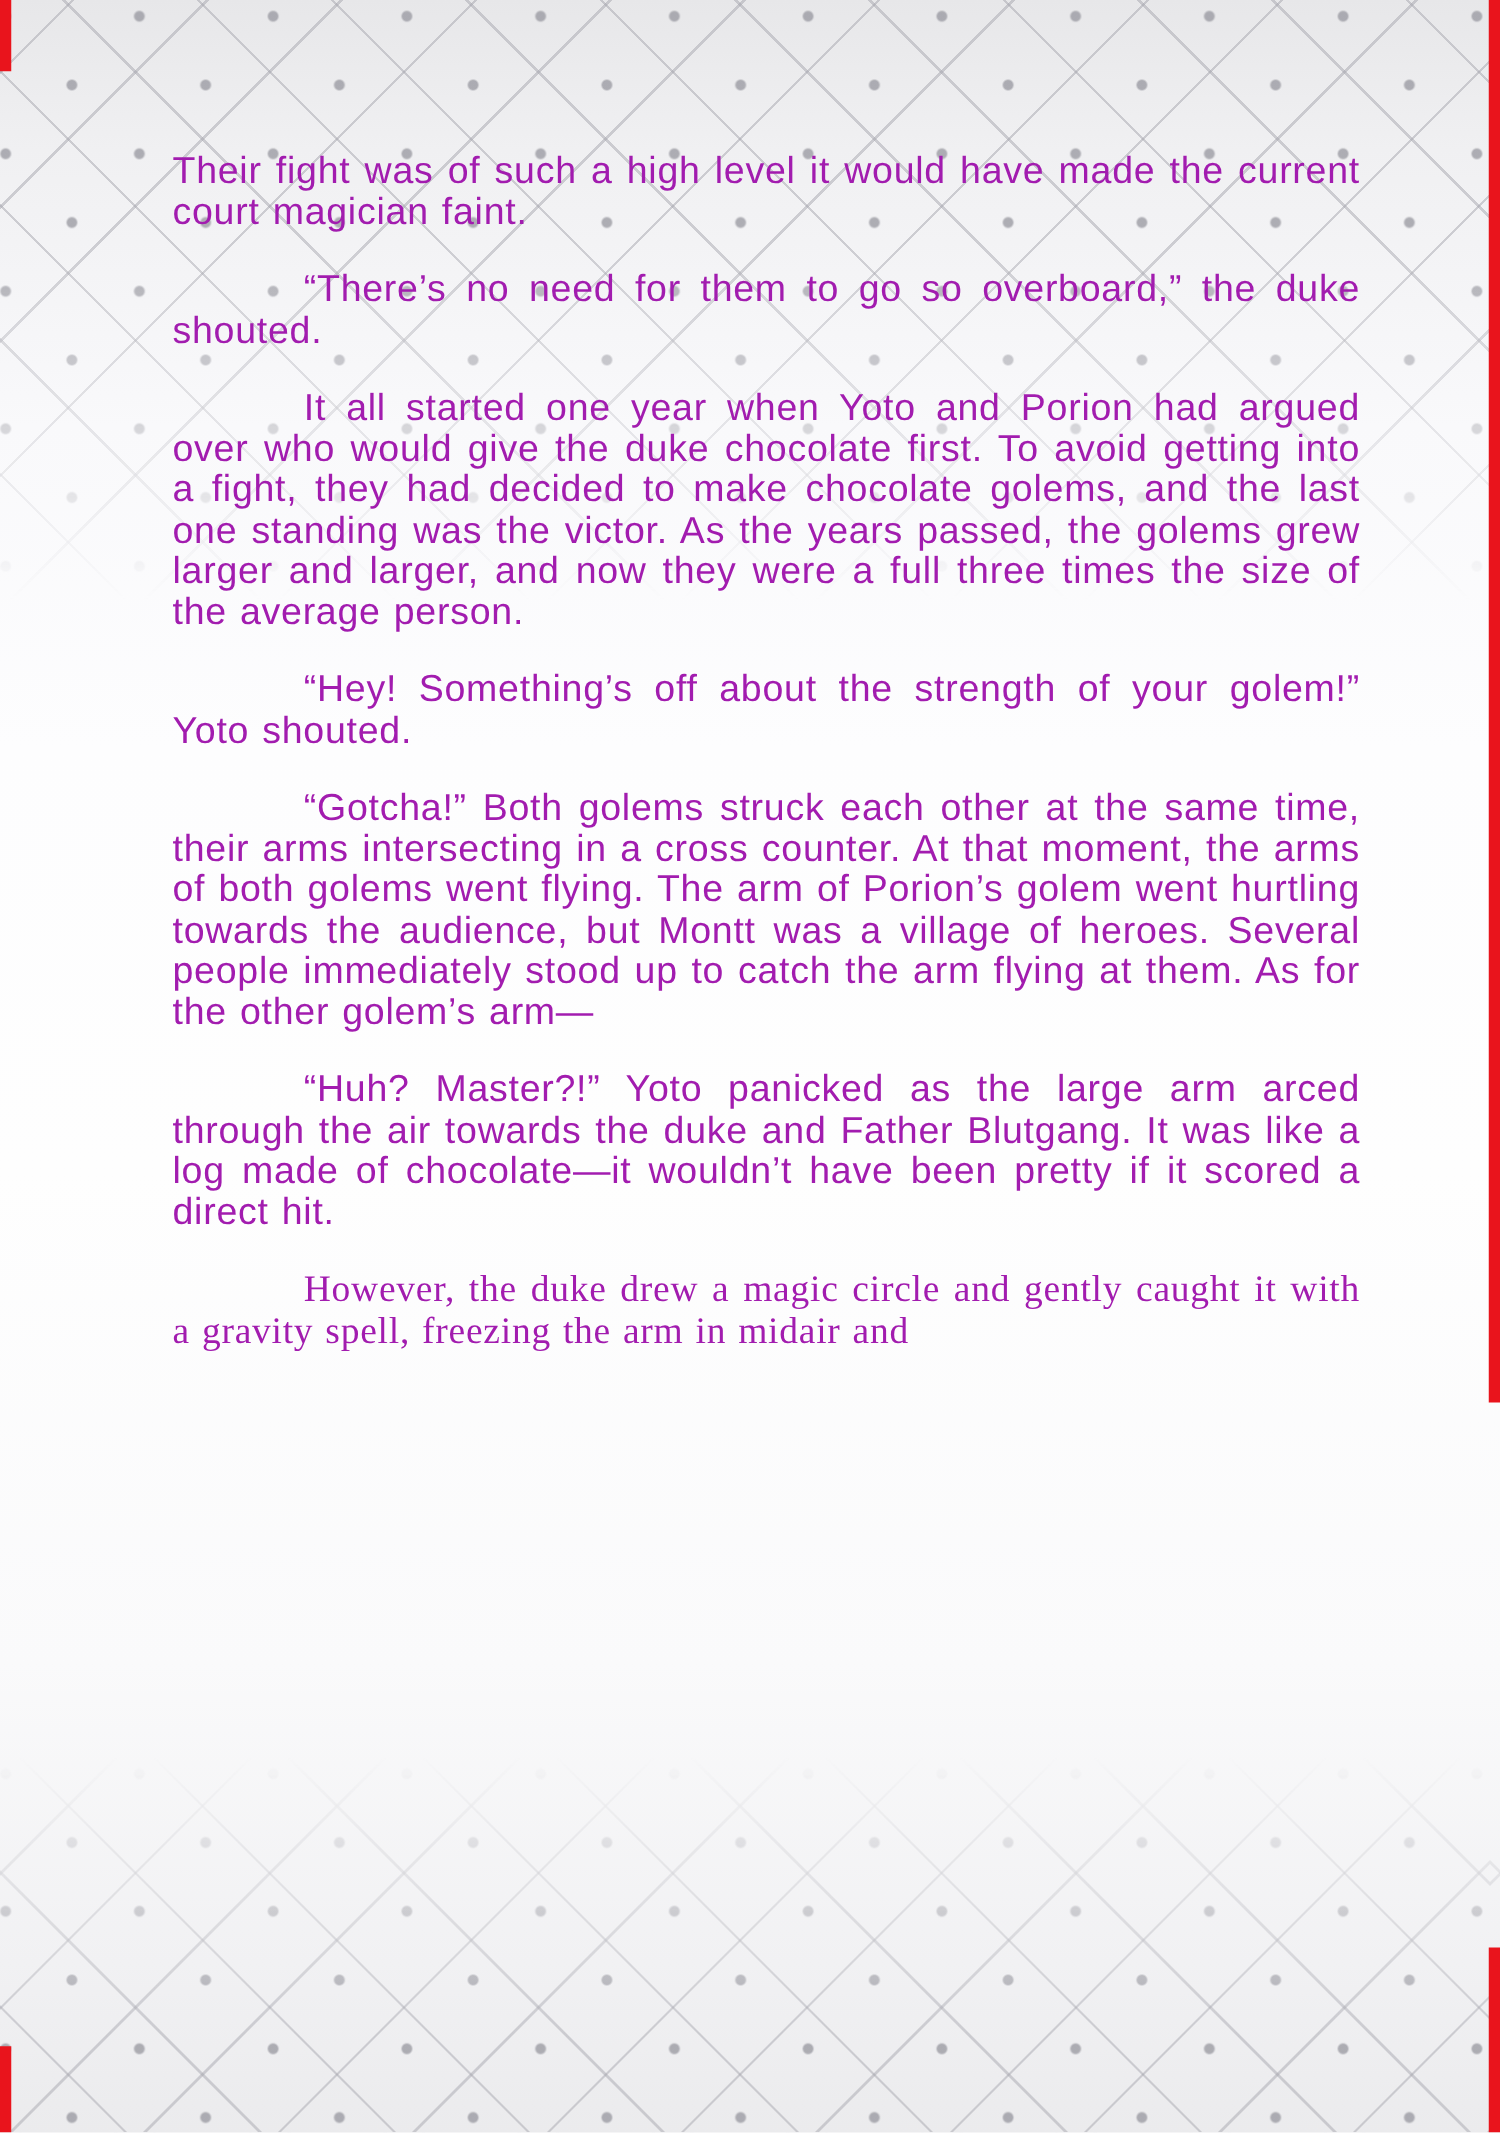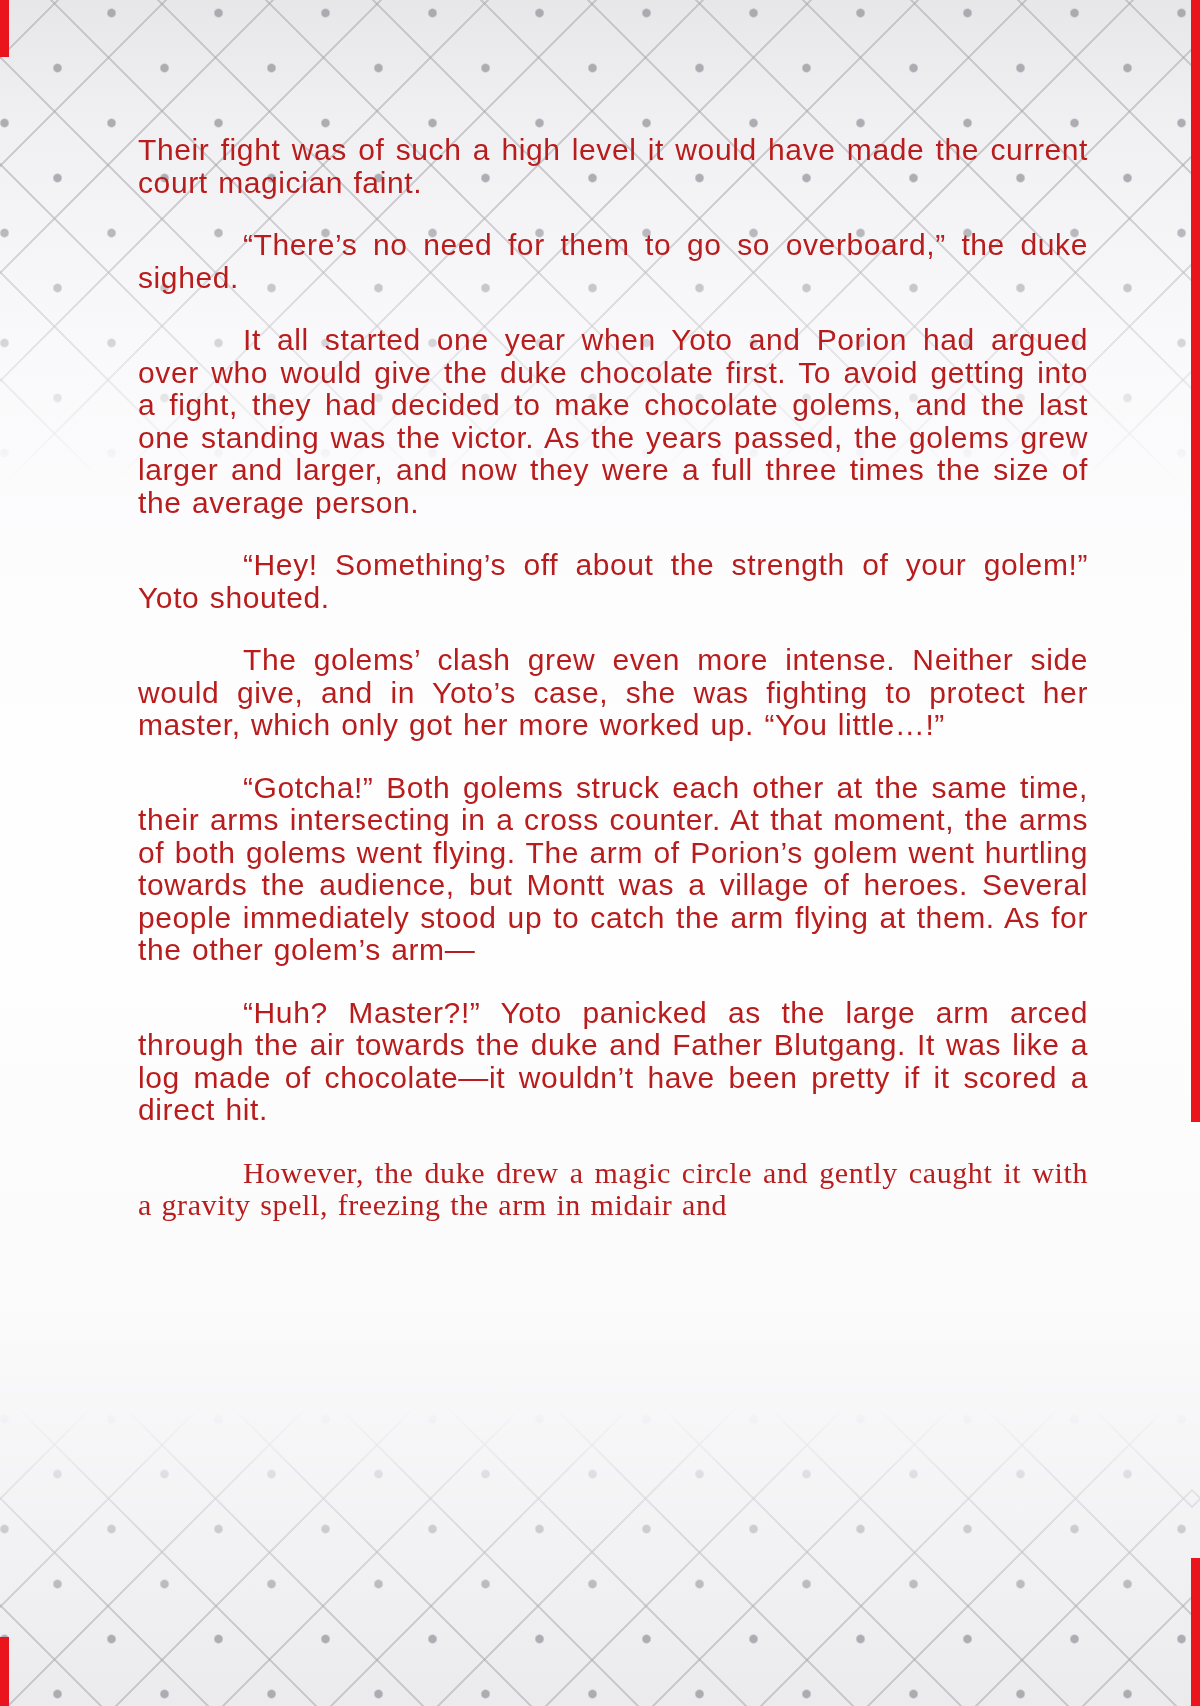--- a/index.html
+++ b/index.html
@@ -34,22 +34,22 @@
 
   
   .edge{position:absolute;width:9px;}
   .edge-left-top{left:0;top:0;height:57px;}
   .edge-left-bottom{left:0;top:1637px;height:69px;}
   .edge-right-long{right:0;top:0;height:1122px;}
   .edge-right-bottom{right:0;top:1558px;height:148px;}
 
   
   .page-text{
-    position:absolute;left:138px;top:134px;width:950px;
-    color:#b91c1c;
+    position:absolute;left:138px;top:121px;width:950px;
+    color:#a21caf;
   }
   .page-text p{
     margin:0 0 30px 0;
     font-size:30px;line-height:32.5px;
     letter-spacing:0.6px;word-spacing:1.5px;
     text-align:justify;
     text-indent:105px;
   }
   .page-text p.no-indent{text-indent:0;}
   .page-text p:last-child{margin-bottom:0;font-family:Liberation Serif, serif;}
@@ -60,20 +60,19 @@
 <div class="lattice lattice-top"></div>
 <div class="lattice lattice-bottom"></div>
 
 <div class="edge edge-left-top" style="background: rgb(233, 20, 28);"></div>
 <div class="edge edge-left-bottom" style="background: rgb(233, 20, 28);"></div>
 <div class="edge edge-right-long" style="background: rgb(233, 20, 28);"></div>
 <div class="edge edge-right-bottom" style="background: rgb(233, 20, 28);"></div>
 
 <div class="page-text">
     <p class="no-indent">Their fight was of such a high level it would have made the current court magician faint.</p>
-    <p>“There’s no need for them to go so overboard,” the duke sighed.</p>
+    <p>“There’s no need for them to go so overboard,” the duke shouted.</p>
     <p>It all started one year when Yoto and Porion had argued over who would give the duke chocolate first. To avoid getting into a fight, they had decided to make chocolate golems, and the last one standing was the victor. As the years passed, the golems grew larger and larger, and now they were a full three times the size of the average person.</p>
     <p>“Hey! Something’s off about the strength of your golem!” Yoto shouted.</p>
-    <p>The golems’ clash grew even more intense. Neither side would give, and in Yoto’s case, she was fighting to protect her master, which only got her more worked up. “You little…!”</p>
     <p>“Gotcha!” Both golems struck each other at the same time, their arms intersecting in a cross counter. At that moment, the arms of both golems went flying. The arm of Porion’s golem went hurtling towards the audience, but Montt was a village of heroes. Several people immediately stood up to catch the arm flying at them. As for the other golem’s arm—</p>
     <p>“Huh? Master?!” Yoto panicked as the large arm arced through the air towards the duke and Father Blutgang. It was like a log made of chocolate—it wouldn’t have been pretty if it scored a direct hit.</p>
     <p>However, the duke drew a magic circle and gently caught it with a gravity spell, freezing the arm in midair and</p>
   </div>
 
 </body></html>

